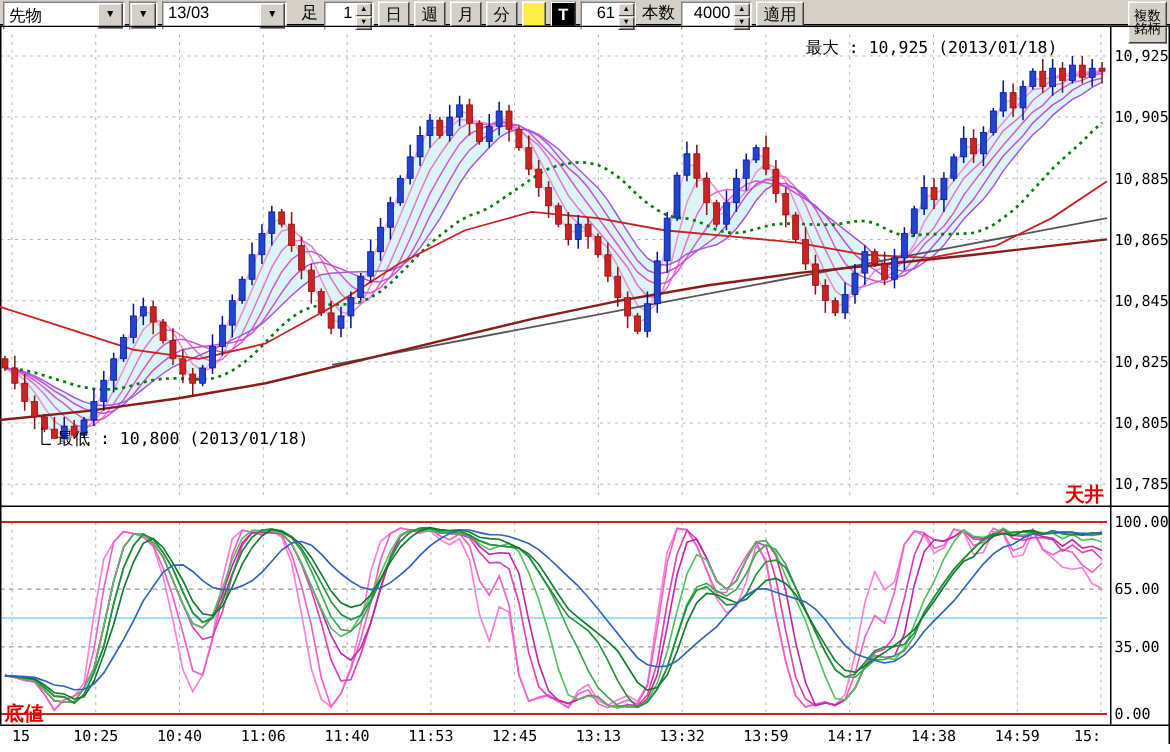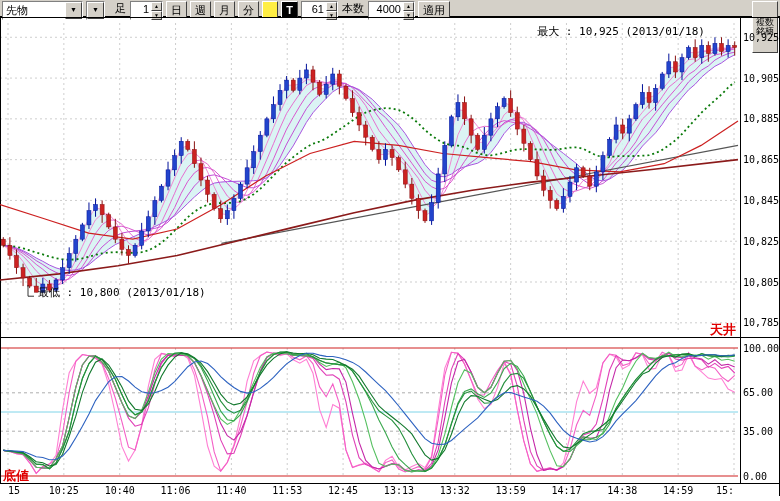--- a/index.html
+++ b/index.html
@@ -15,32 +15,36 @@
   .arr{display:flex;flex-direction:column;width:11px;}
   .arr i{flex:1;font-style:normal;font-size:5px;line-height:7px;text-align:center;background:#d4d0c8;
     border:1px solid;border-color:#fff #404040 #404040 #fff;}
   .btn{height:17px;box-sizing:border-box;padding:1px 4px 0 4px;background:#d4d0c8;border:1px solid;
     border-color:#fff #404040 #404040 #fff;font-size:11px;line-height:14px;text-align:center;}
   .btn.yellow{background:#ffee44;width:16px;}
   .btn.black{background:#000;color:#fff;width:17px;font-weight:bold;}
   .lbl{font-size:11px;padding:0 1px;}
   .lbl.gap{margin-left:6px;}
   .multi{margin-left:auto;background:#d4d0c8;border:1px solid;border-color:#fff #404040 #404040 #fff;
-    font-size:9px;line-height:9px;text-align:center;padding:16px 3px;}
+    font-size:9px;line-height:9px;text-align:center;padding:4px 3px;}
   #chart-svg{display:block;}
 </style>
 </head>
 <body>
 
 <div class="toolbar">
   <div class="combo">
     <span class="ctxt" style="width:56px">先物</span>
     <span class="dd">▼</span>
   </div>
   <div class="combo">
+    <span class="dd">▼</span>
+  </div>
+  <div class="combo">
+    <span class="ctxt" style="width:58px">13/03</span>
     <span class="dd">▼</span>
   </div>
   <span class="lbl gap">足</span>
   <div class="spin">
     <span class="stxt" style="width:16px">1</span>
     <span class="arr">
         <i>▲</i>
         <i>▼</i>
       </span>
   </div>

